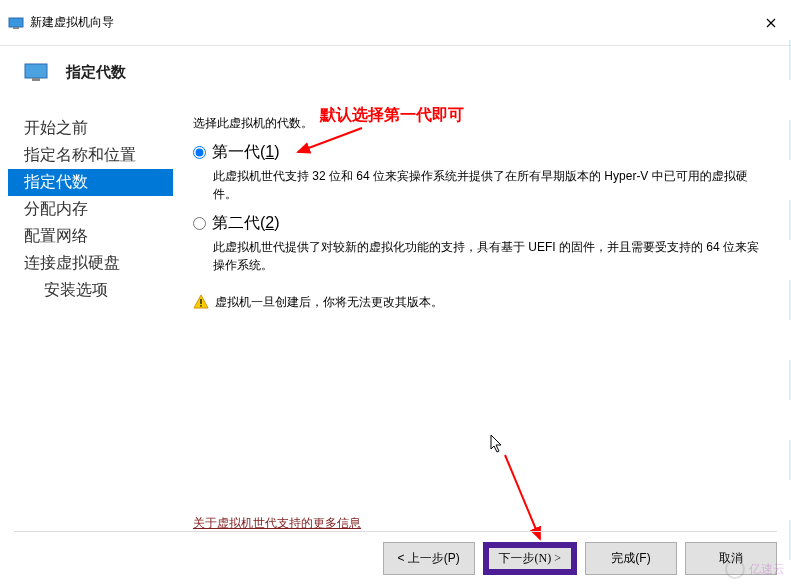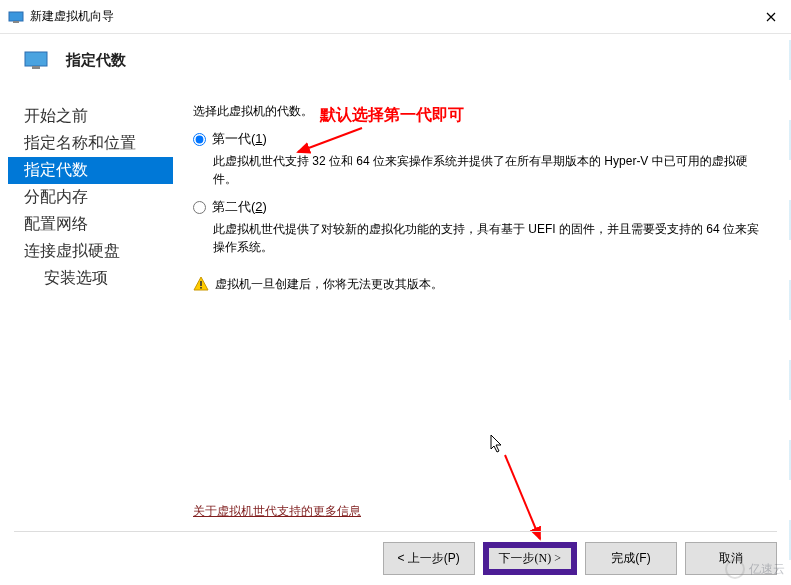--- a/index.html
+++ b/index.html
@@ -1,18 +1,18 @@
 <!DOCTYPE html>
 <html><head>
   <meta charset="utf-8">
   <style>
     * { margin: 0; padding: 0; box-sizing: border-box; }
     body { font-family: "Microsoft YaHei", "Segoe UI", sans-serif; font-size: 12px; background: #fff; width: 791px; height: 585px; position: relative; overflow: hidden; }
     
-    .titlebar { height: 34px; display: flex; align-items: center; padding: 0 8px; border-bottom: 1px solid #e5e5e5; }
+    .titlebar { height: 46px; display: flex; align-items: center; padding: 0 8px; border-bottom: 1px solid #e5e5e5; }
     .titlebar-icon { width: 16px; height: 16px; margin-right: 6px; display: inline-flex; align-items: center; justify-content: center; }
     .titlebar-text { flex: 1; font-size: 12px; }
     .titlebar-close { width: 40px; height: 30px; display: flex; align-items: center; justify-content: center; margin-right: -8px; cursor: pointer; }
     
     .header { display: flex; align-items: center; padding: 14px 24px 18px 24px; }
     .header-icon { width: 24px; height: 24px; margin-right: 18px; display: inline-flex; align-items: center; justify-content: center; }
     .header-title { font-size: 15px; font-weight: 600; color: #222; }
     
     .body { display: flex; height: 430px; }
     
@@ -20,41 +20,41 @@
     .sidebar-item { padding: 3px 16px; font-size: 16px; color: #333; cursor: pointer; margin-left: 8px; }
     .sidebar-item.selected { background: #0078d7; color: #fff; }
     .sidebar-item.indent { padding-left: 36px; }
     
     .content { flex: 1; padding: 13px 24px 0 20px; position: relative; }
     .content-intro { margin-bottom: 10px; }
     
     .radio-block { margin-bottom: 8px; }
     .radio-row { display: flex; align-items: center; }
     .radio-input { margin-right: 6px; }
-    .radio-label { font-size: 13px; }
+    .radio-label { font-size: 16px; }
     .underlined { text-decoration: underline; }
     .radio-desc { margin: 4px 0 10px 20px; line-height: 1.5; }
     
     .warn-row { display: flex; align-items: flex-start; margin-top: 20px; }
     .warn-icon { width: 16px; height: 16px; margin-right: 6px; flex-shrink: 0; }
     
     .link-row { position: absolute; bottom: 0; left: 20px; }
     .link { color: #7f1d1d; text-decoration: underline; cursor: pointer; font-size: 12px; }
     
     .annotation { position: absolute; color: #ff0000; font-size: 16px; font-weight: bold; pointer-events: none; }
     .ann1 { top: 105px; left: 320px; }
     .arrow1 { position: absolute; top: 124px; left: 290px; pointer-events: none; }
     .arrow2 { position: absolute; top: 441px; left: 495px; pointer-events: none; }
     .cursor-img { position: absolute; top: 434px; left: 489px; pointer-events: none; }
     
     .footer { position: absolute; bottom: 10px; right: 14px; display: flex; gap: 8px; border-top: 1px solid #ddd; padding-top: 10px; left: 14px; justify-content: flex-end; }
     .btn { min-width: 92px; height: 33px; border: 1px solid #adadad; background: #e1e1e1; font-size: 12px; cursor: pointer; padding: 0 10px; font-family: inherit; }
     .btn.primary { border: 6px solid #4c1d95; background: #e1e1e1; font-family: Liberation Serif, serif; }
     
-    .watermark { position: absolute; right: 6px; bottom: 6px; opacity: 0.25; font-size: 12px; display: flex; align-items: center; gap: 4px; pointer-events: none; color: #0f172a; }
+    .watermark { position: absolute; right: 6px; bottom: 6px; opacity: 0.25; font-size: 12px; display: flex; align-items: center; gap: 4px; pointer-events: none; color: #a21caf; }
     .watermark-logo { width: 20px; height: 20px; border: 2px solid #888; border-radius: 50%; display: inline-block; }
     
     .edge-line { position: absolute; right: 0; top: 40px; bottom: 0; width: 2px; background: repeating-linear-gradient(to bottom, #a8d8f0 0 40px, transparent 40px 80px); opacity: 0.4; pointer-events:none; }
   </style>
 </head>
 <body>
 
 <div class="titlebar">
   <span class="titlebar-icon">
     <svg width="16" height="16" viewBox="0 0 16 16">

